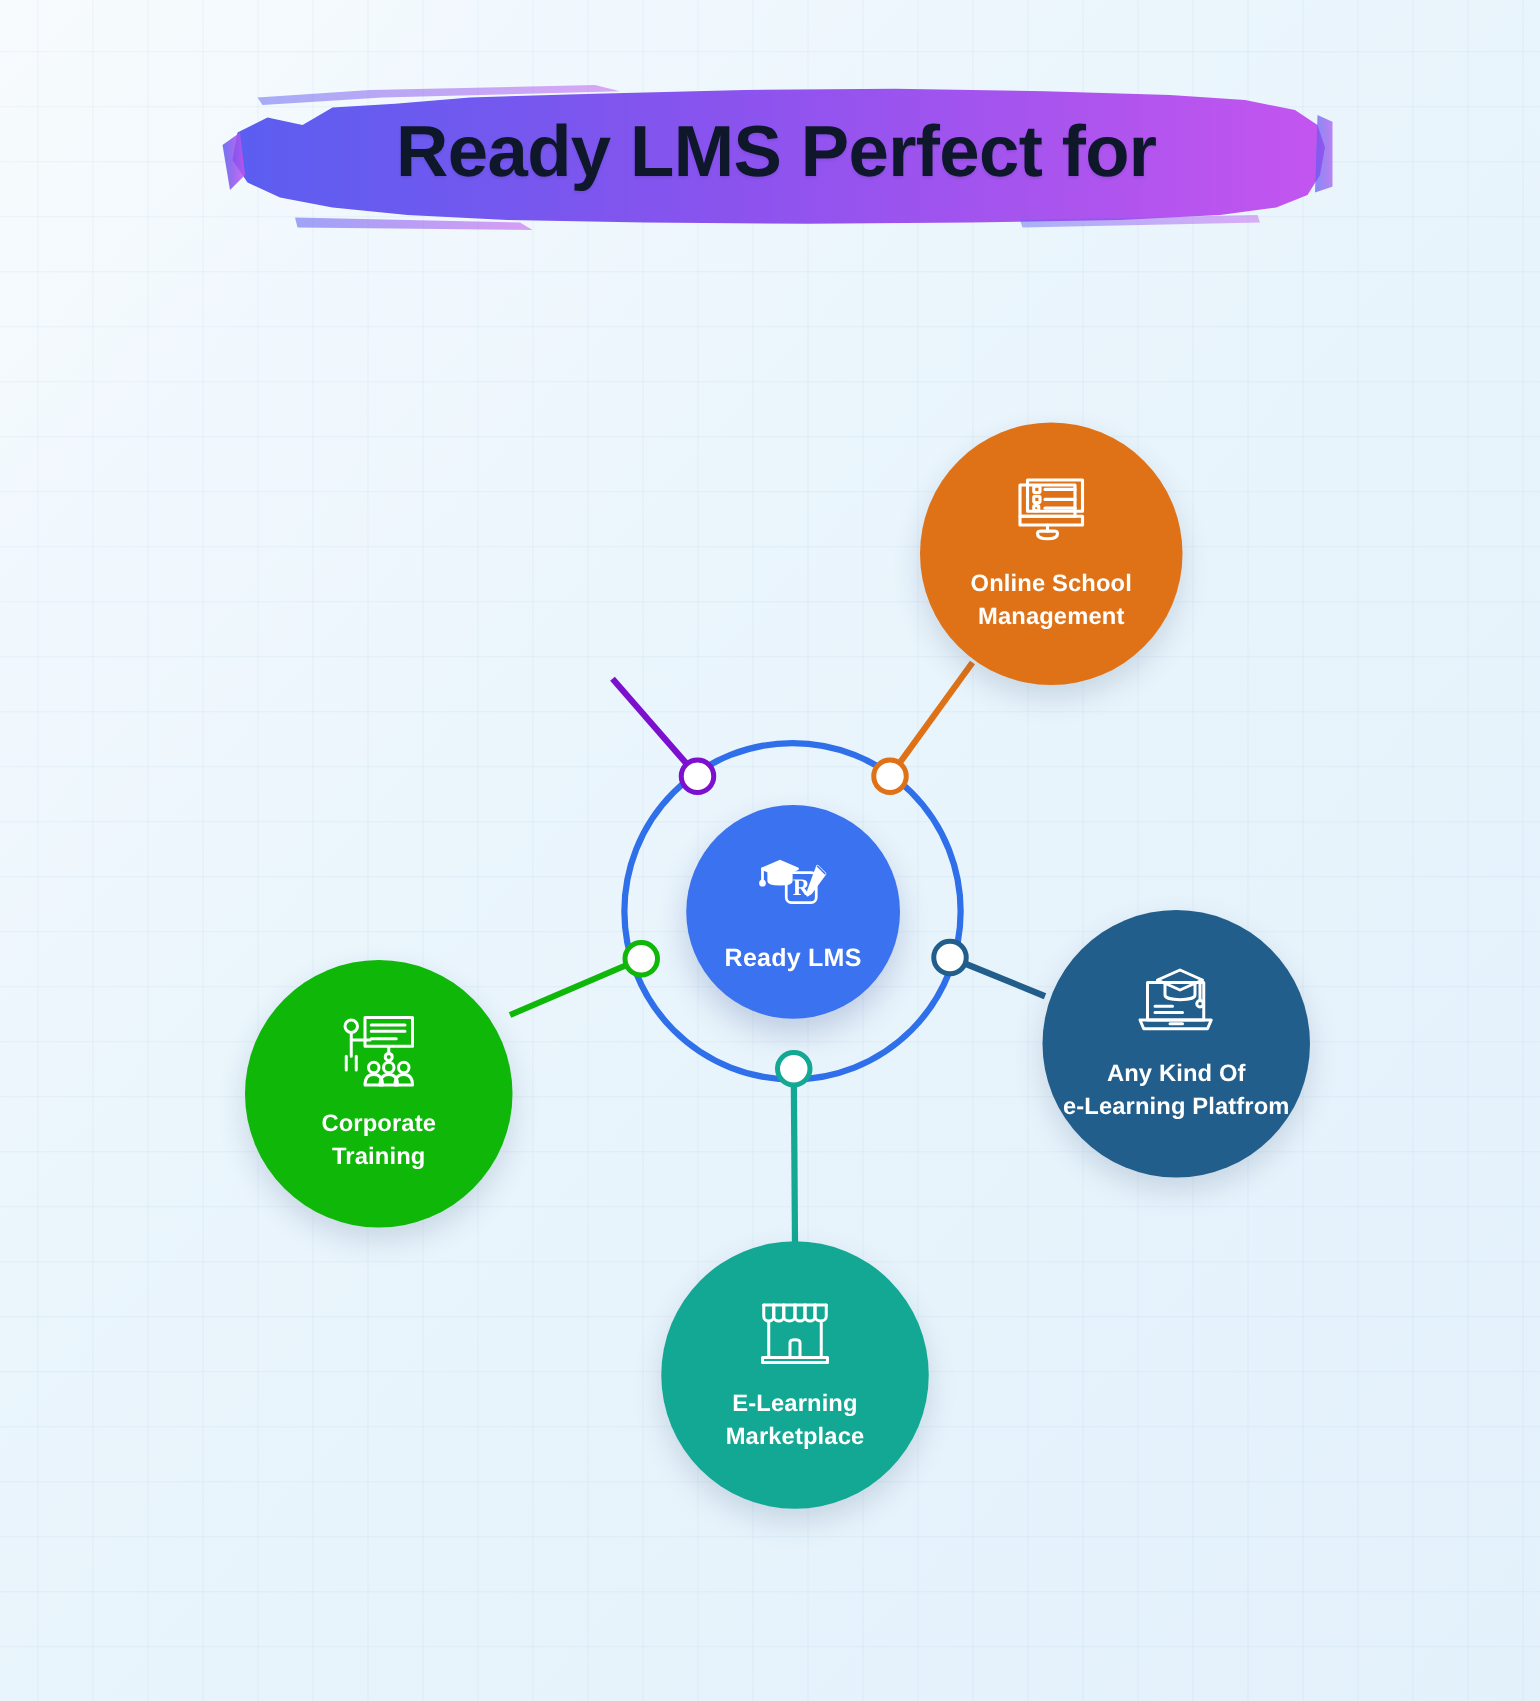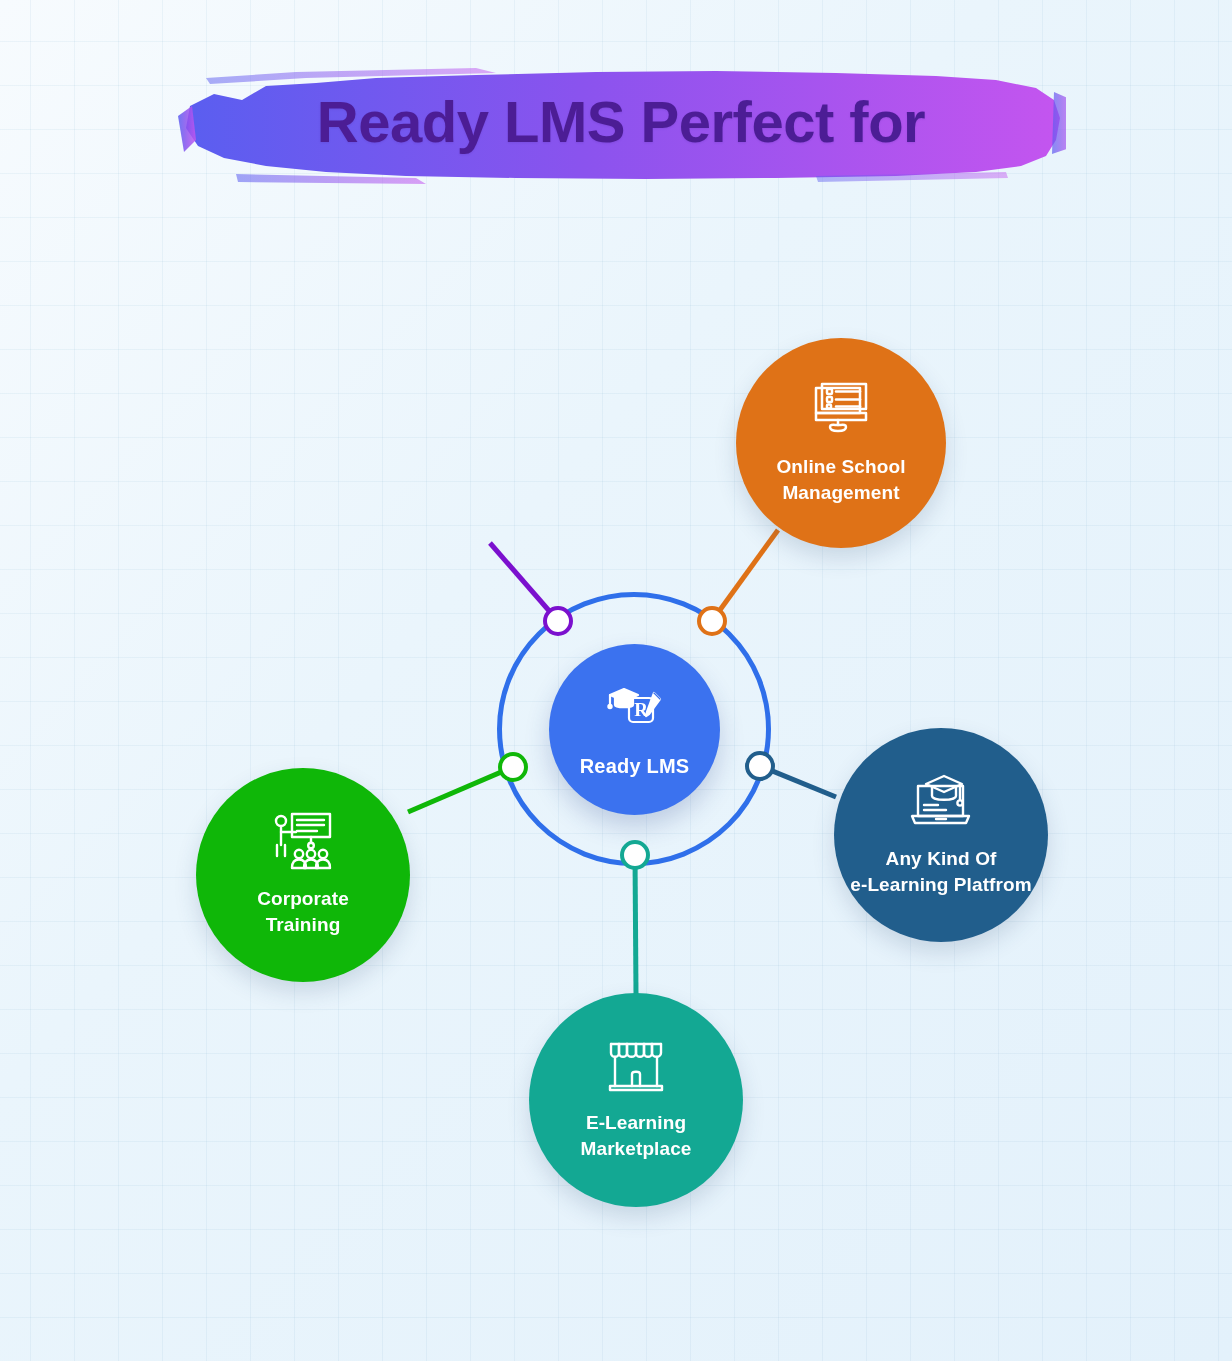--- a/index.html
+++ b/index.html
@@ -40,21 +40,21 @@
   .brush {
     position: absolute;
     inset: 0;
   }
   .title-text {
     position: absolute;
     inset: 0;
     display: flex;
     align-items: center;
     justify-content: center;
-    color: #4c1d95;
+    color: #0f172a;
     font-size: 58px;
     font-weight: bold;
     letter-spacing: -0.5px;
     line-height: 1;
     padding-bottom: 6px;
     text-shadow: 0 1px 2px rgba(80,40,160,0.18);
   }
 
   
   .diagram {

